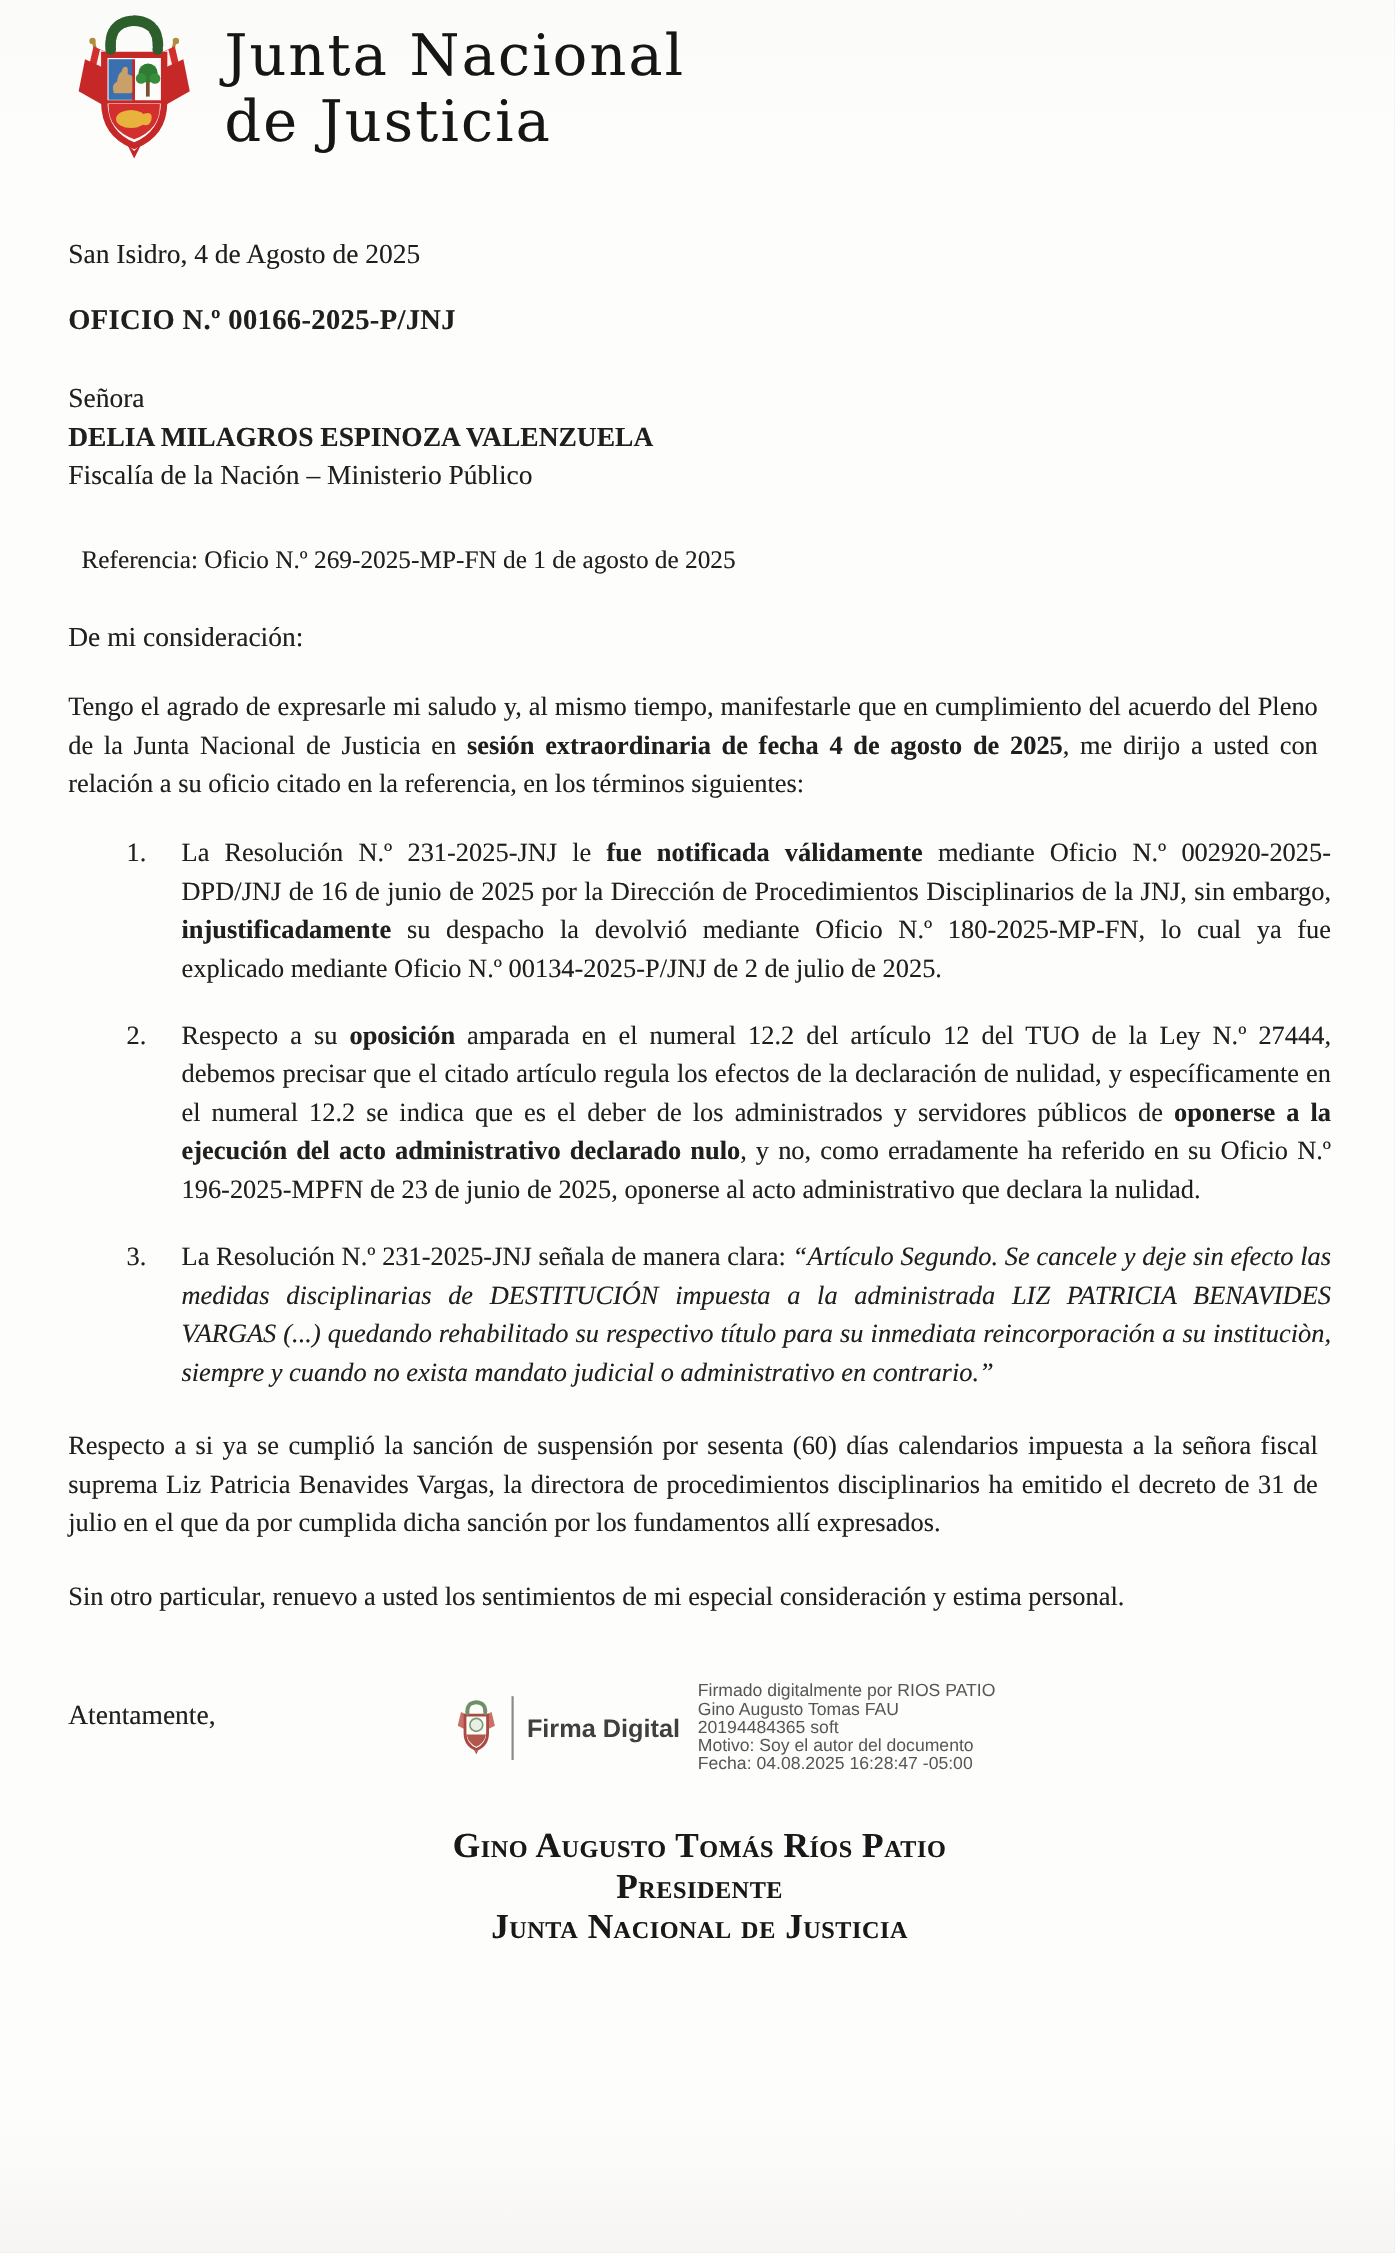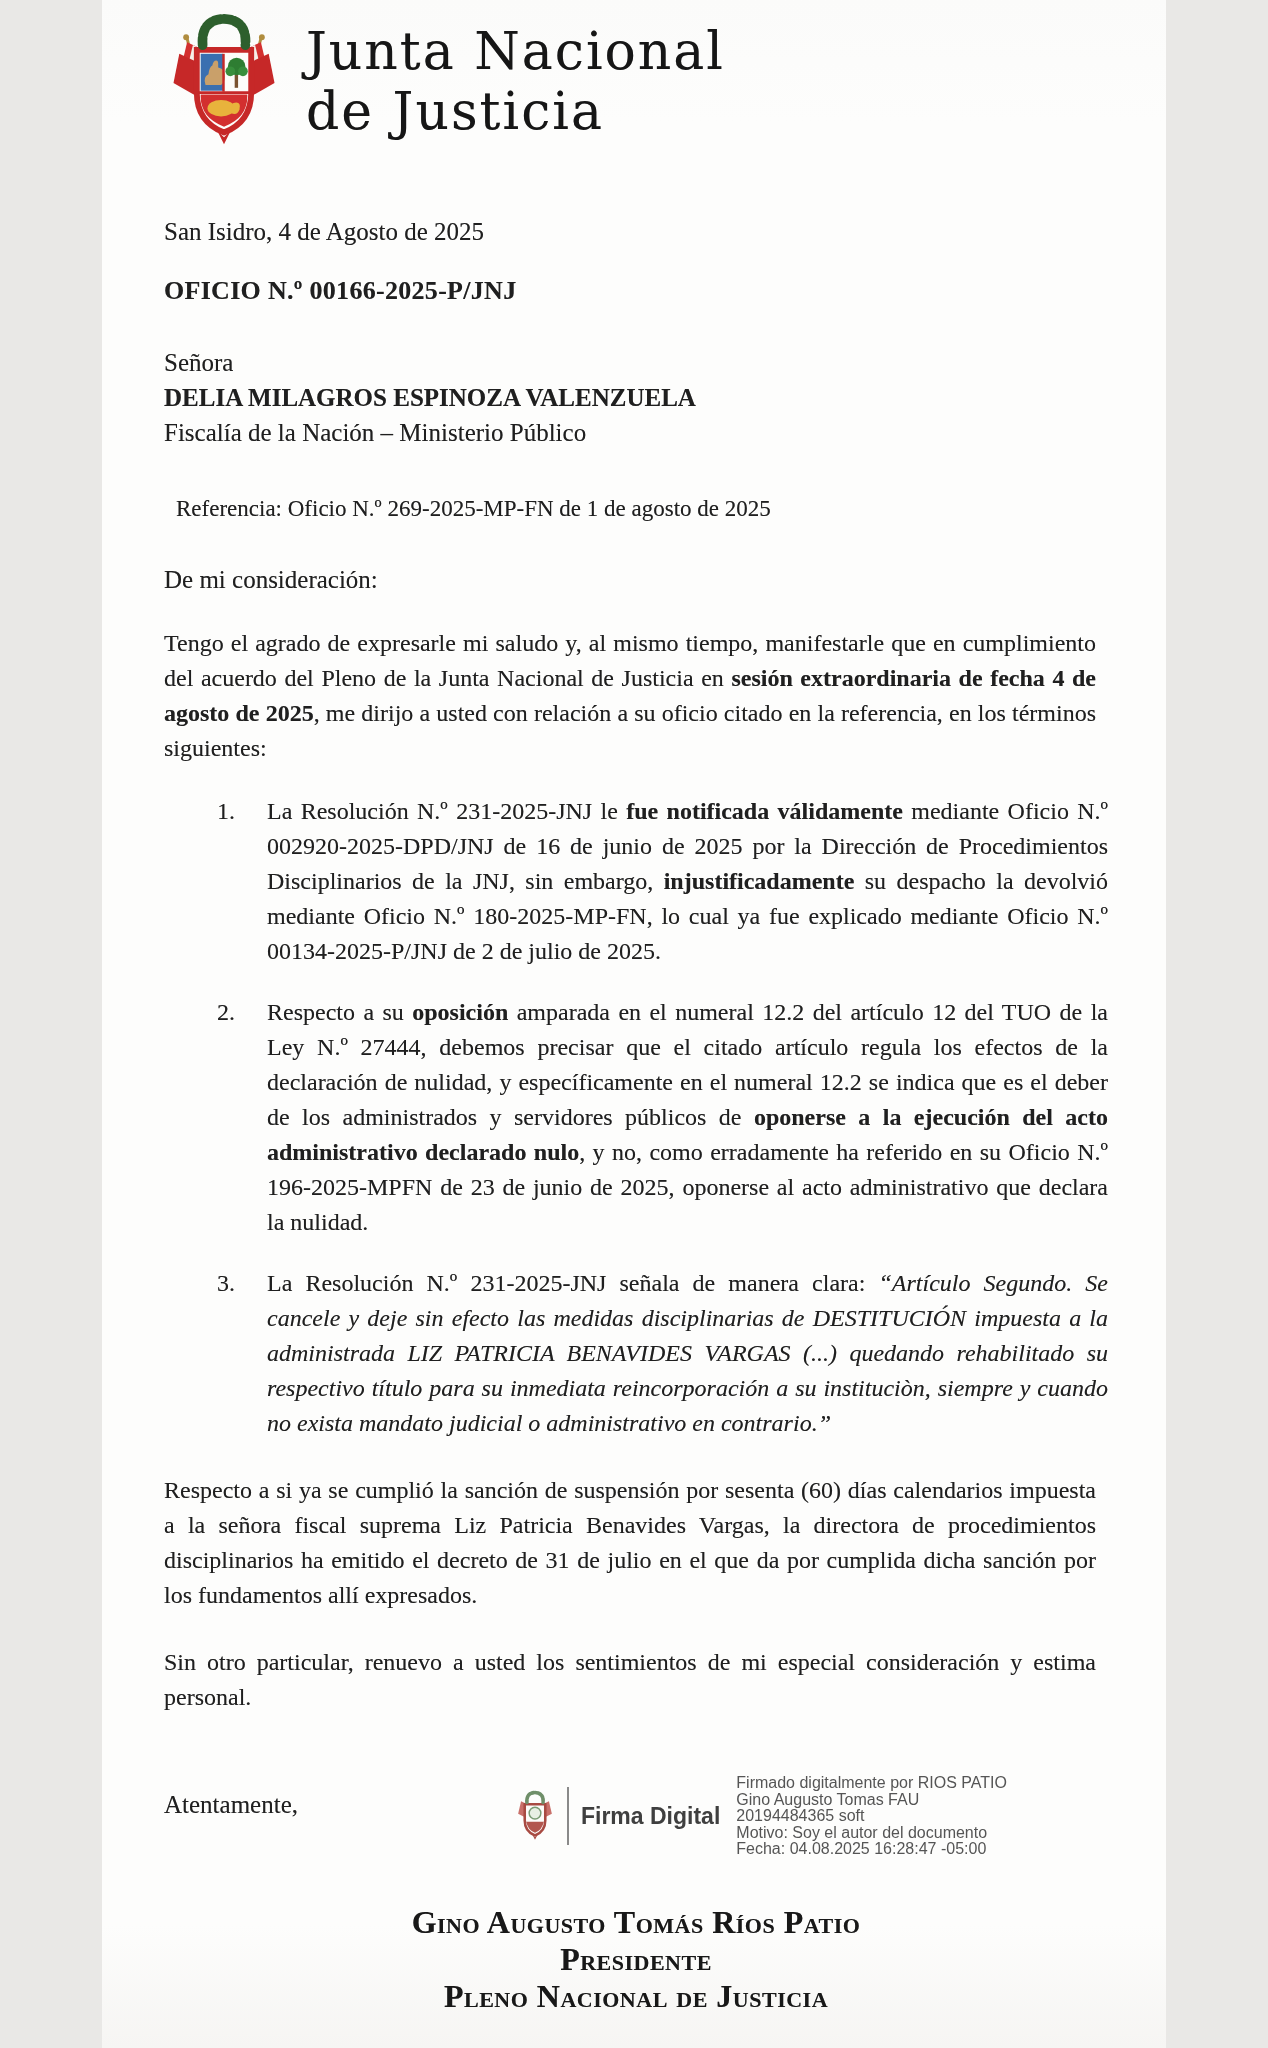--- a/index.html
+++ b/index.html
@@ -3,21 +3,21 @@
 <meta charset="utf-8">
 <title>Oficio JNJ</title>
 <style>
   html, body {
     margin: 0;
     padding: 0;
     background: #e9e8e6;
   }
   .page {
     position: relative;
-    width: 1064px;
+    width: 1268px;
     height: 2048px;
     margin: 0 auto;
     background: linear-gradient(180deg, #fbfbfa 0%, #fdfdfc 6%, #fdfdfc 94%, #f6f5f3 100%);
     box-sizing: border-box;
     padding: 10px 58px 0 62px;
     overflow: hidden;
     font-family: "Liberation Serif", serif;
     color: #1f1f1f;
     
     text-shadow: 0 0 0.6px rgba(40,40,40,0.45);
@@ -205,16 +205,16 @@
         <div>20194484365 soft</div>
         <div>Motivo: Soy el autor del documento</div>
         <div>Fecha: 04.08.2025 16:28:47 -05:00</div>
       </div>
     </div>
   </div>
 
   <div class="signatory">
     <div>Gino Augusto Tomás Ríos Patio</div>
     <div>Presidente</div>
-    <div>Pleno Nacional de Justicia</div>
+    <div>Junta Nacional de Justicia</div>
   </div>
 
 </div>
 
 </body></html>

